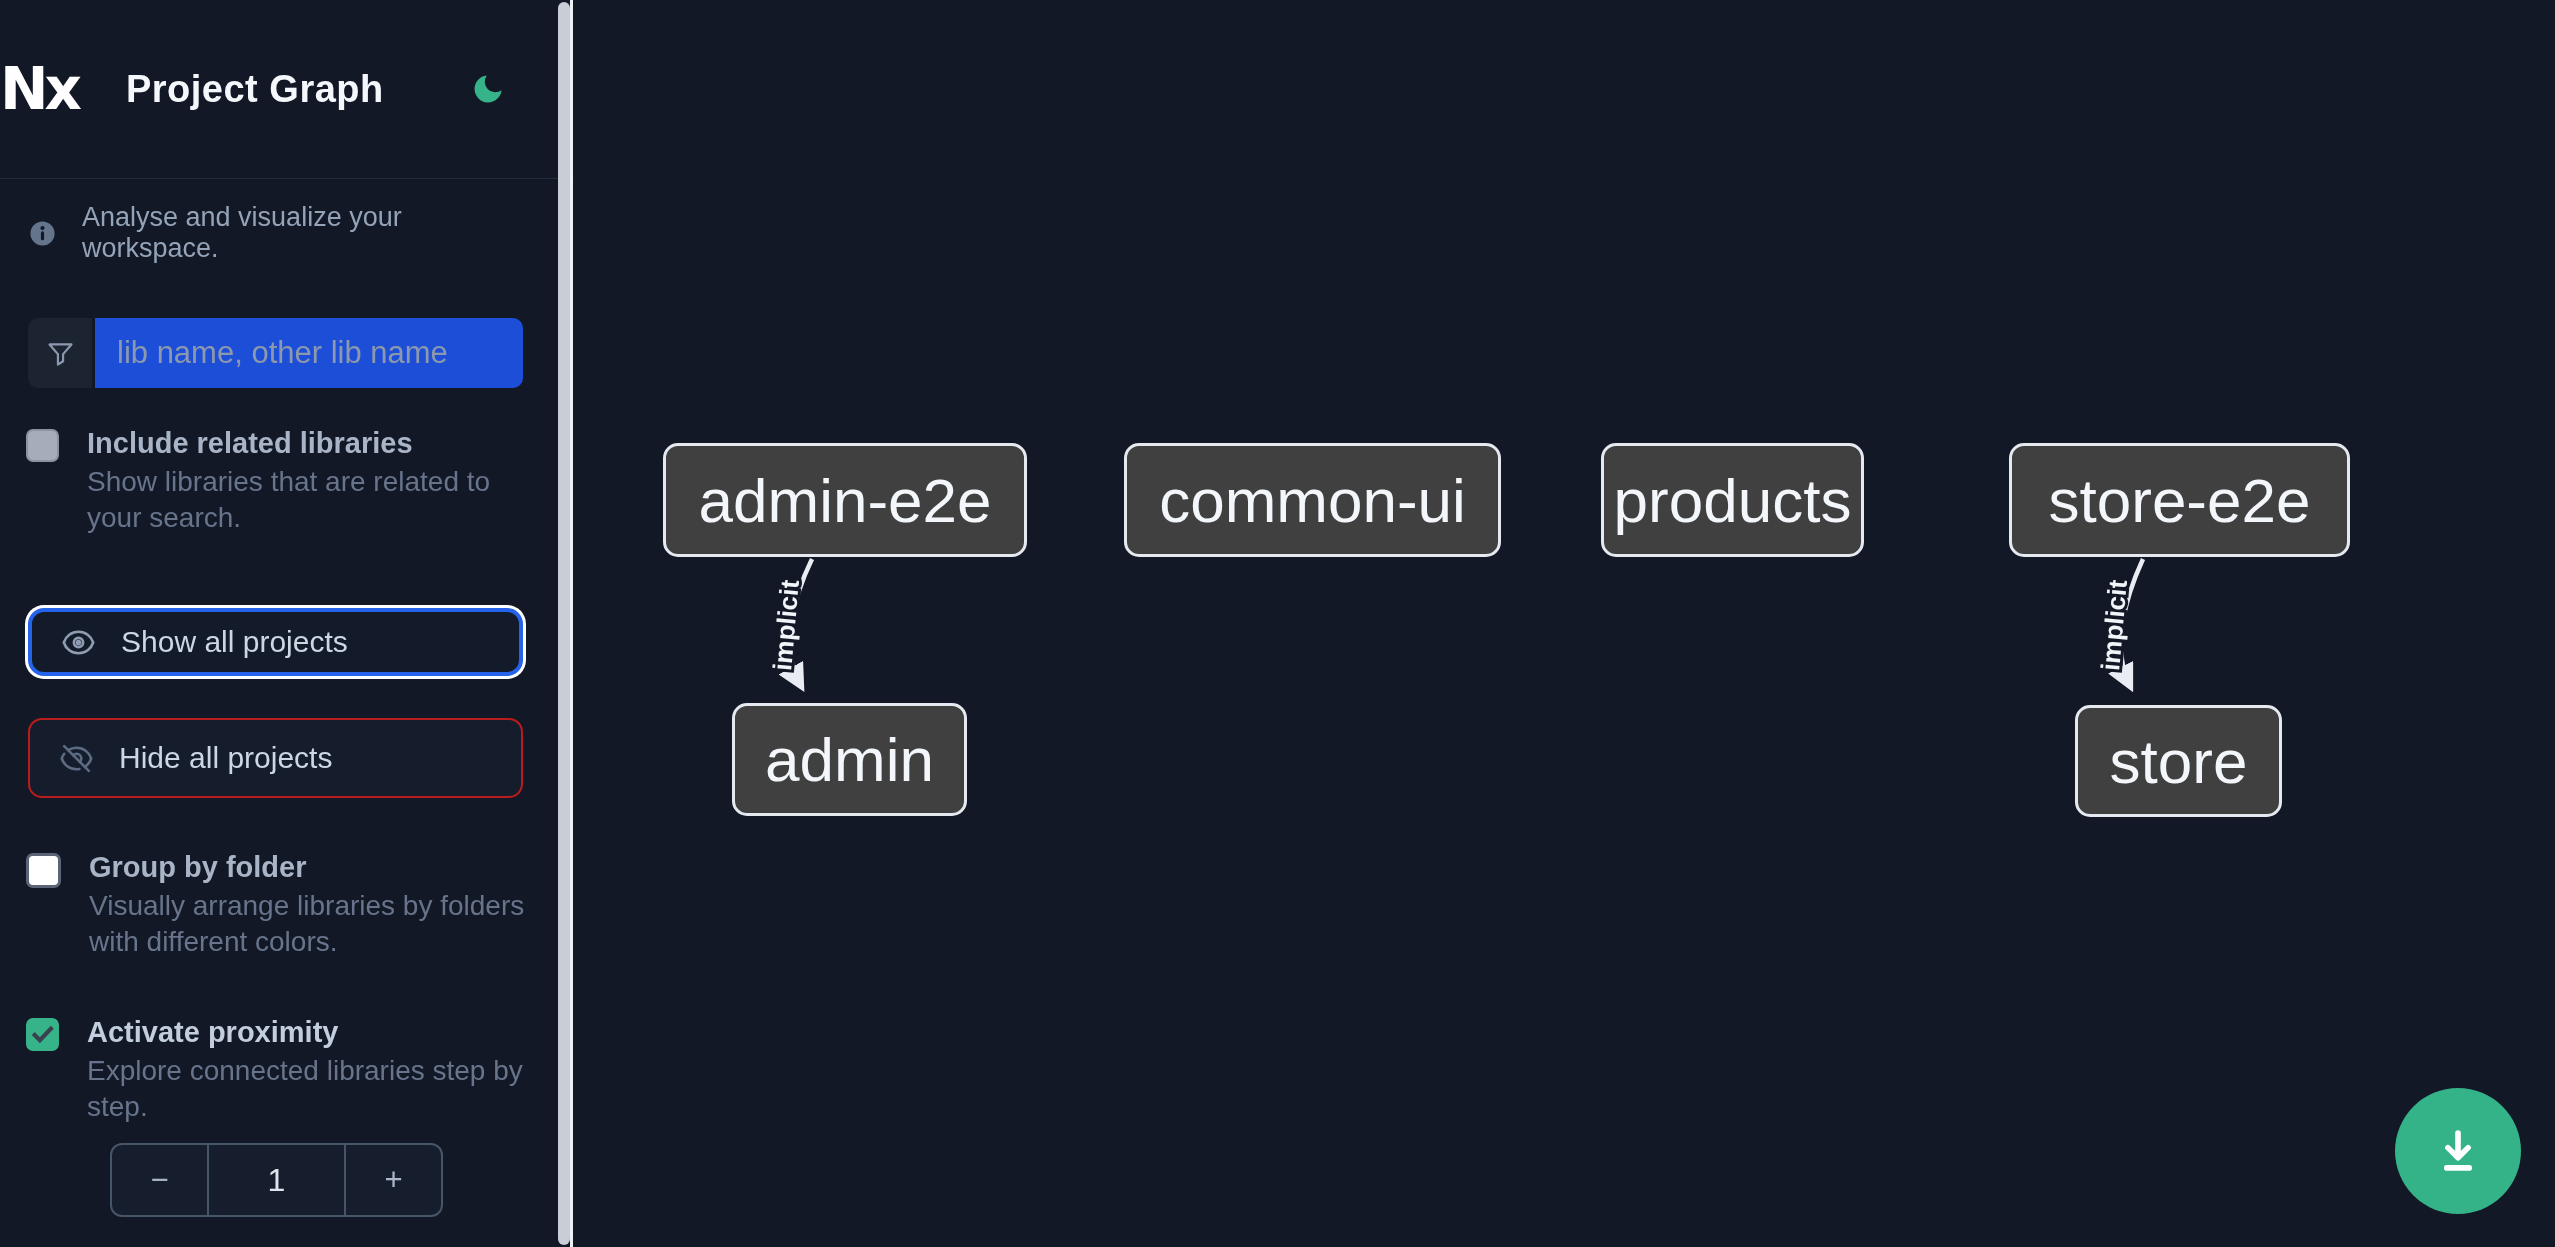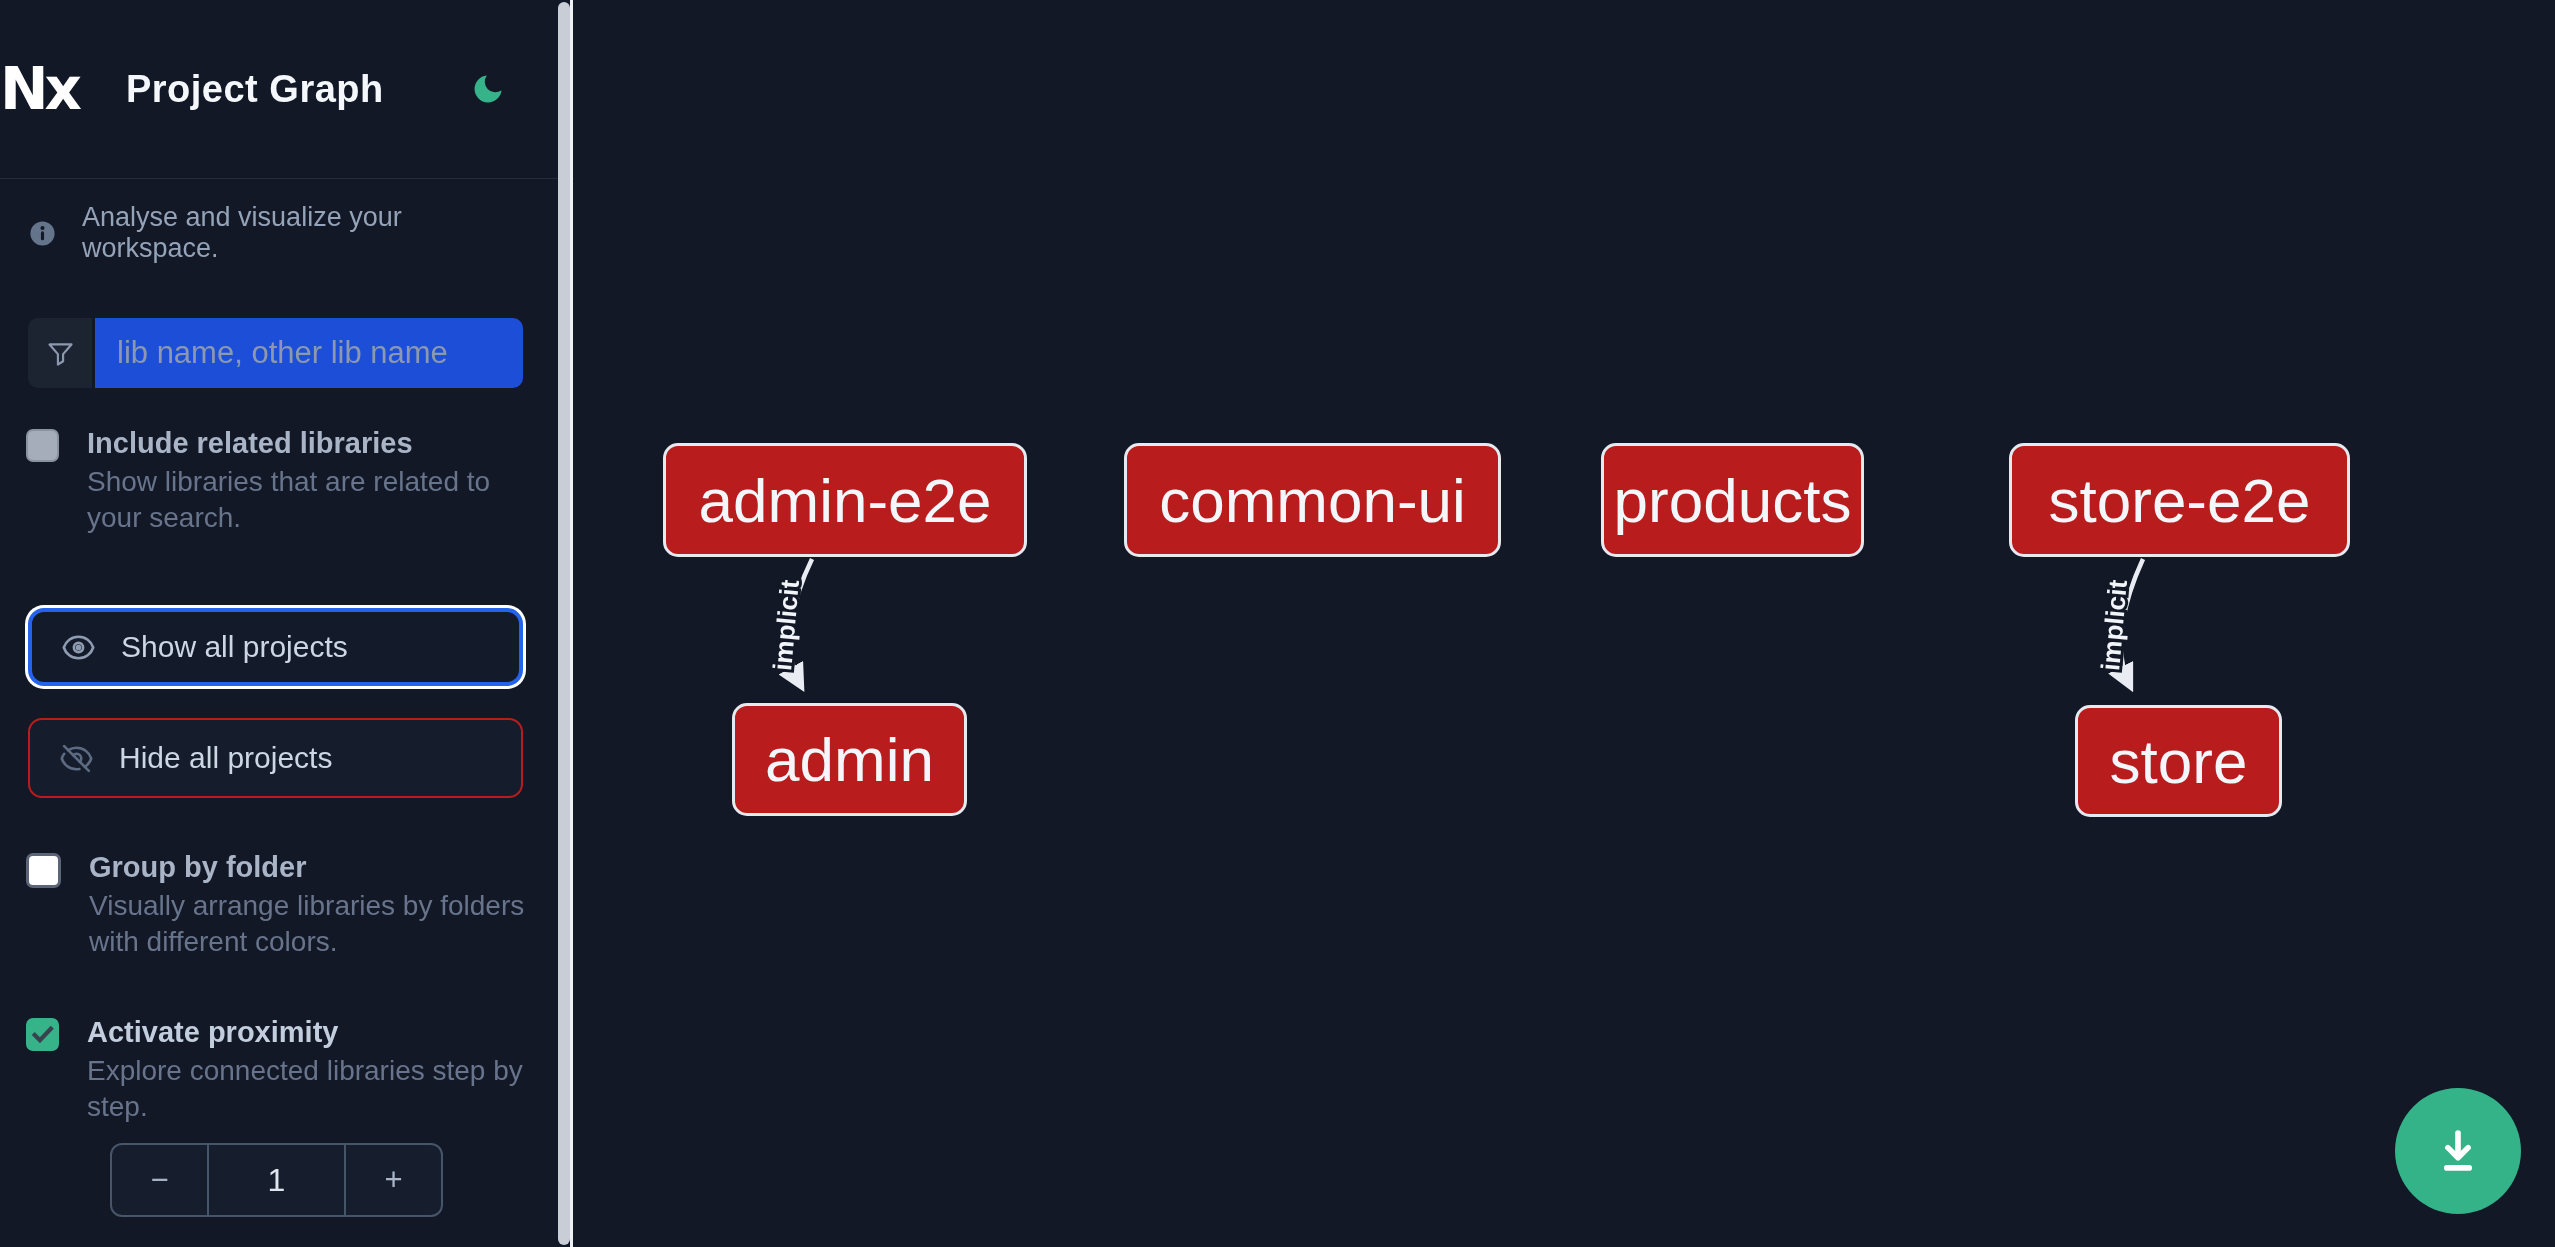--- a/index.html
+++ b/index.html
@@ -30,42 +30,42 @@
   .cb-gray{background:#a6adba;border:2px solid #8b93a1;}
   .cb-white{background:#ffffff;border:3px solid #5b6577;}
   .cb-green{background:#36b389;border:2px solid #36b389;display:flex;align-items:center;justify-content:center;}
   .cb-text{width:452px;}
   .cb-label{color:#a9b5c7;font-weight:700;font-size:29px;line-height:34px;}
   .cb-desc{color:#67748b;font-size:28px;line-height:36px;margin-top:4px;}
 
   .sb-btn{position:absolute;left:28px;width:495px;display:flex;align-items:center;gap:24px;
           padding:0 0 0 28px;box-sizing:border-box;background:#151d2c;color:#cdd6e3;
           font-family:inherit;font-size:30px;font-weight:500;cursor:pointer;}
-  .btn-show{top:608px;height:78px;background:#131b2a;border:4px solid #2563eb;border-radius:16px;
+  .btn-show{top:608px;height:68px;background:#131b2a;border:4px solid #2563eb;border-radius:16px;
             box-shadow:0 0 0 3px #ffffff;}
   .btn-hide{top:718px;height:80px;border:2px solid #b91c1c;border-radius:14px;}
 
   .stepper{position:absolute;left:110px;top:1143px;width:333px;height:74px;border:2px solid #475569;
            border-radius:12px;display:flex;overflow:hidden;background:#161e2d;box-sizing:border-box;}
   .stepper .cell{display:flex;align-items:center;justify-content:center;font-size:31px;color:#aab6c8;
            background:none;border:none;font-family:inherit;cursor:pointer;}
   .stepper .dec{width:97px;border-right:2px solid #475569;}
   .stepper .val{width:135px;border-right:2px solid #475569;color:#dfe5ee;font-size:32px;cursor:default;}
   .stepper .inc{flex:1;}
 
   
   .sb-scroll{position:absolute;left:558px;top:0;width:16px;height:1247px;z-index:8;}
   .sb-scroll .thumb{position:absolute;left:0;top:2px;width:12px;height:1243px;border-radius:6px;
                     background:#c9ced6;}
   .sb-scroll .track-line{position:absolute;left:12px;top:0;width:3px;height:1247px;background:#eef1f4;}
 
   
   .canvas{position:absolute;left:574px;top:0;right:0;bottom:0;z-index:1;}
   .graph-layer{position:absolute;left:0;top:0;width:2555px;height:1247px;z-index:2;}
-  .gnode{position:absolute;background:#b91c1c;border:3px solid #e5e9f0;border-radius:15px;
+  .gnode{position:absolute;background:#404040;border:3px solid #e5e9f0;border-radius:15px;
          color:#f3f6fa;display:flex;align-items:center;justify-content:center;font-size:62px;
          box-sizing:border-box;cursor:pointer;font-family:"Liberation Sans",sans-serif;}
   svg.edges{position:absolute;left:0;top:0;z-index:1;}
   .edge-label{fill:#f1f5f9;font-size:26px;font-weight:700;paint-order:stroke;stroke:#121826;
               stroke-width:6px;font-family:"Liberation Sans",sans-serif;}
 
   
   .fab{position:absolute;left:2395px;top:1088px;width:126px;height:126px;border-radius:50%;
        background:#34b389;border:none;display:flex;align-items:center;justify-content:center;
        cursor:pointer;z-index:9;}

